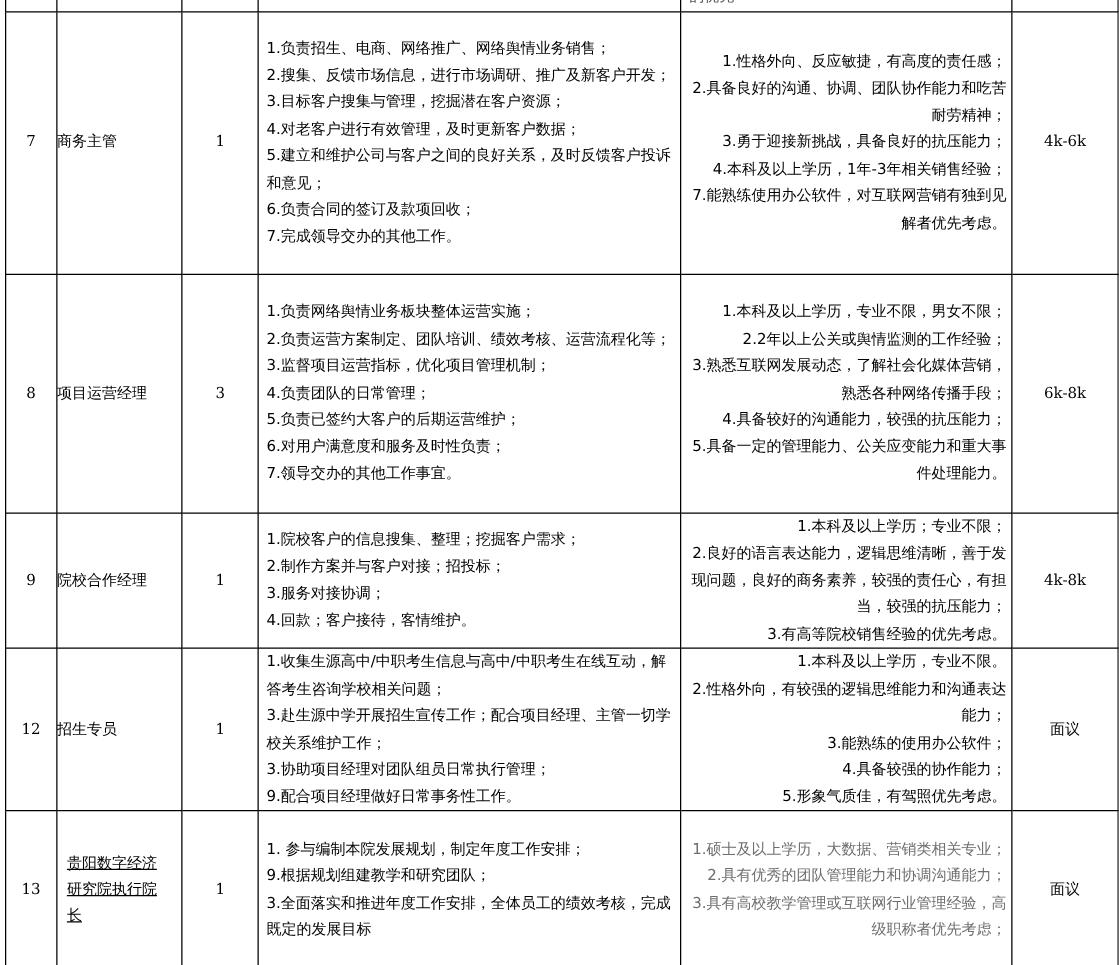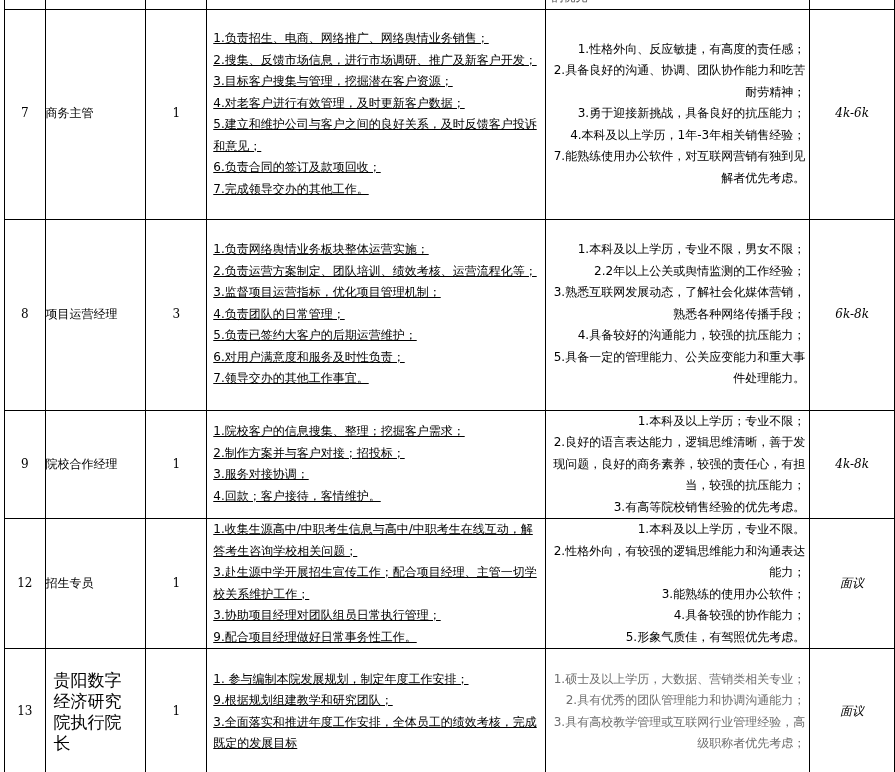--- a/index.html
+++ b/index.html
@@ -25,39 +25,40 @@
     .sheet td {
       border: 1.5px solid #000;
       padding: 0;
       vertical-align: middle;
       font-size: 12px;
       line-height: 21.5px;
     }
     .c-no { width: 40px; text-align: center; font-family: "DejaVu Serif", "Liberation Serif", serif; }
     .c-title { width: 101px; text-align: left; font-size: 13px; }
     .c-count { width: 61px; text-align: center; font-family: "DejaVu Serif", "Liberation Serif", serif; }
-    .c-duty { width: 333px; padding-left: 6px !important; padding-right: 4px !important; text-align: left; text-decoration: underline; }
+    .c-duty { width: 333px; padding-left: 6px !important; padding-right: 4px !important; text-align: left; }
     .c-req { width: 258px; padding-left: 6px !important; padding-right: 4px !important; text-align: right; }
-    .c-salary { width: 85px; text-align: center; font-style: italic; }
+    .c-salary { width: 85px; text-align: center; }
     .salary-serif { font-family: "DejaVu Serif", "Liberation Serif", serif; }
     .lines div { white-space: normal; }
     .gray { color: #6e6e6e; }
     .prev-row td { height: 20px; }
     .prev-text {
       font-size: 11px;
       line-height: 13px;
       color: #555;
       padding-left: 6px !important;
       vertical-align: bottom;
       overflow: hidden;
     }
     .title-multiline {
       line-height: 21px;
       padding: 0 8px;
-      font-size: 17px;
+      font-size: 12px;
+      text-decoration: underline;
     }
   </style>
 </head>
 <body>
 
 <table class="sheet">
   <colgroup>
     <col style="width:40px">
     <col style="width:102px">
     <col style="width:62px">

